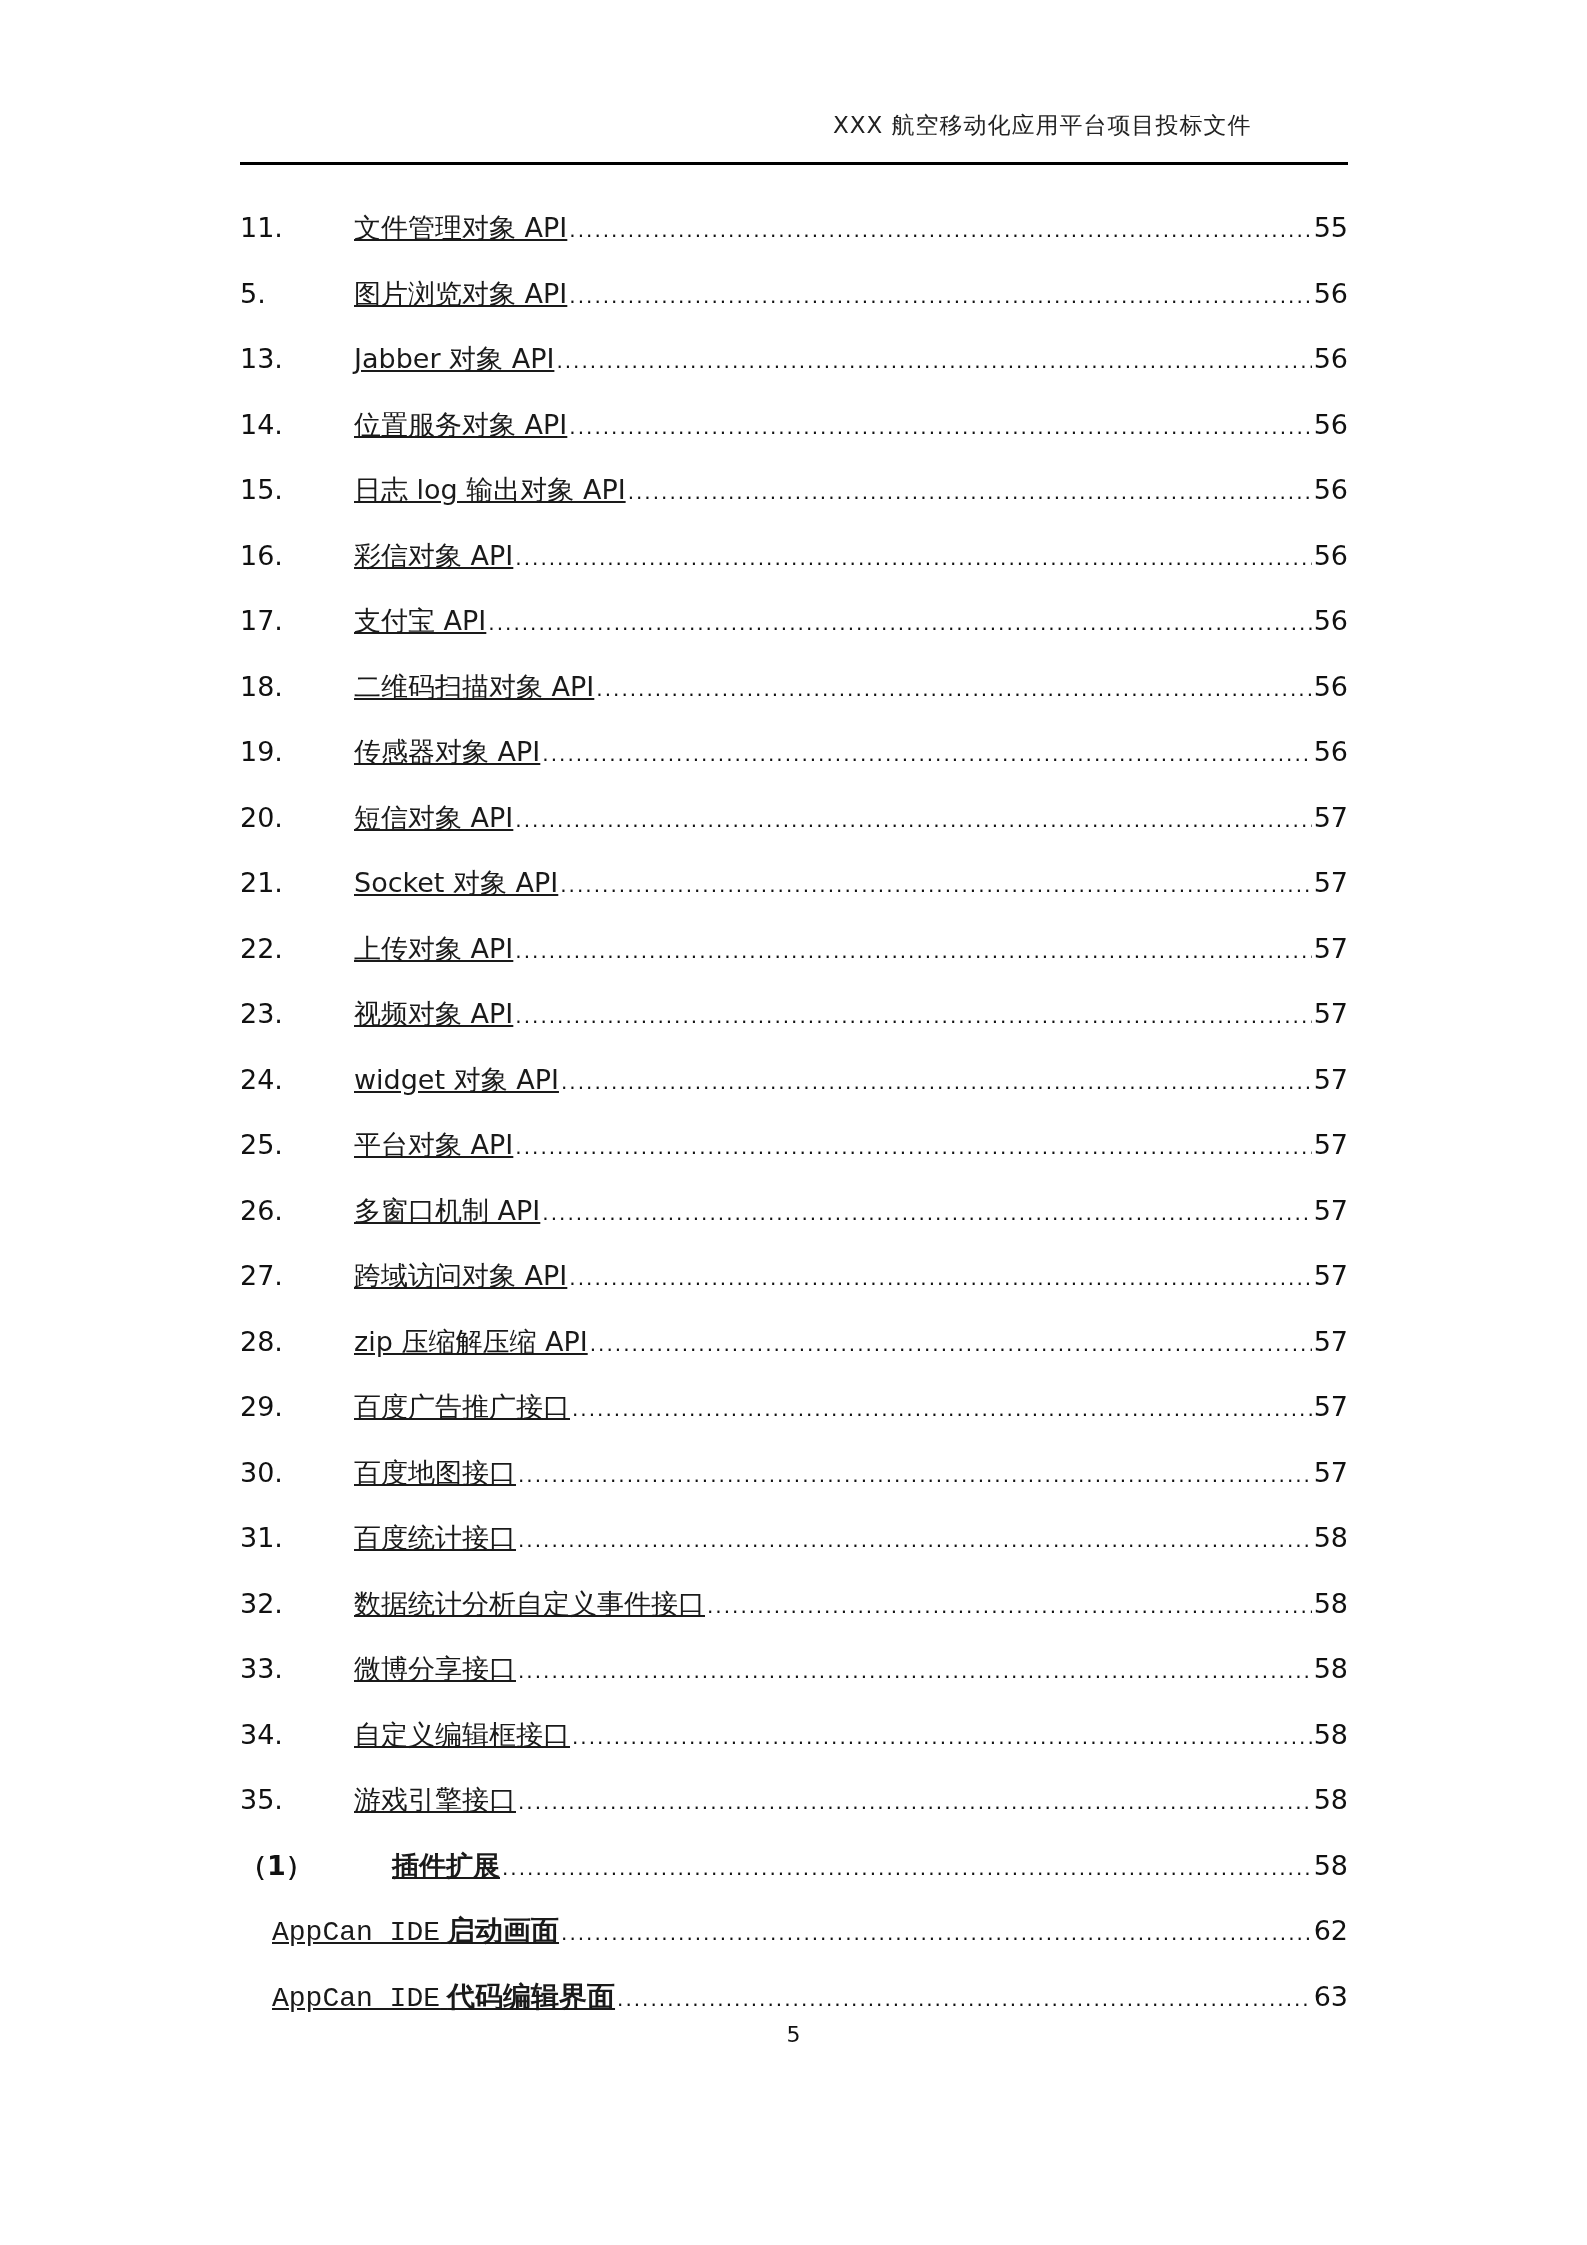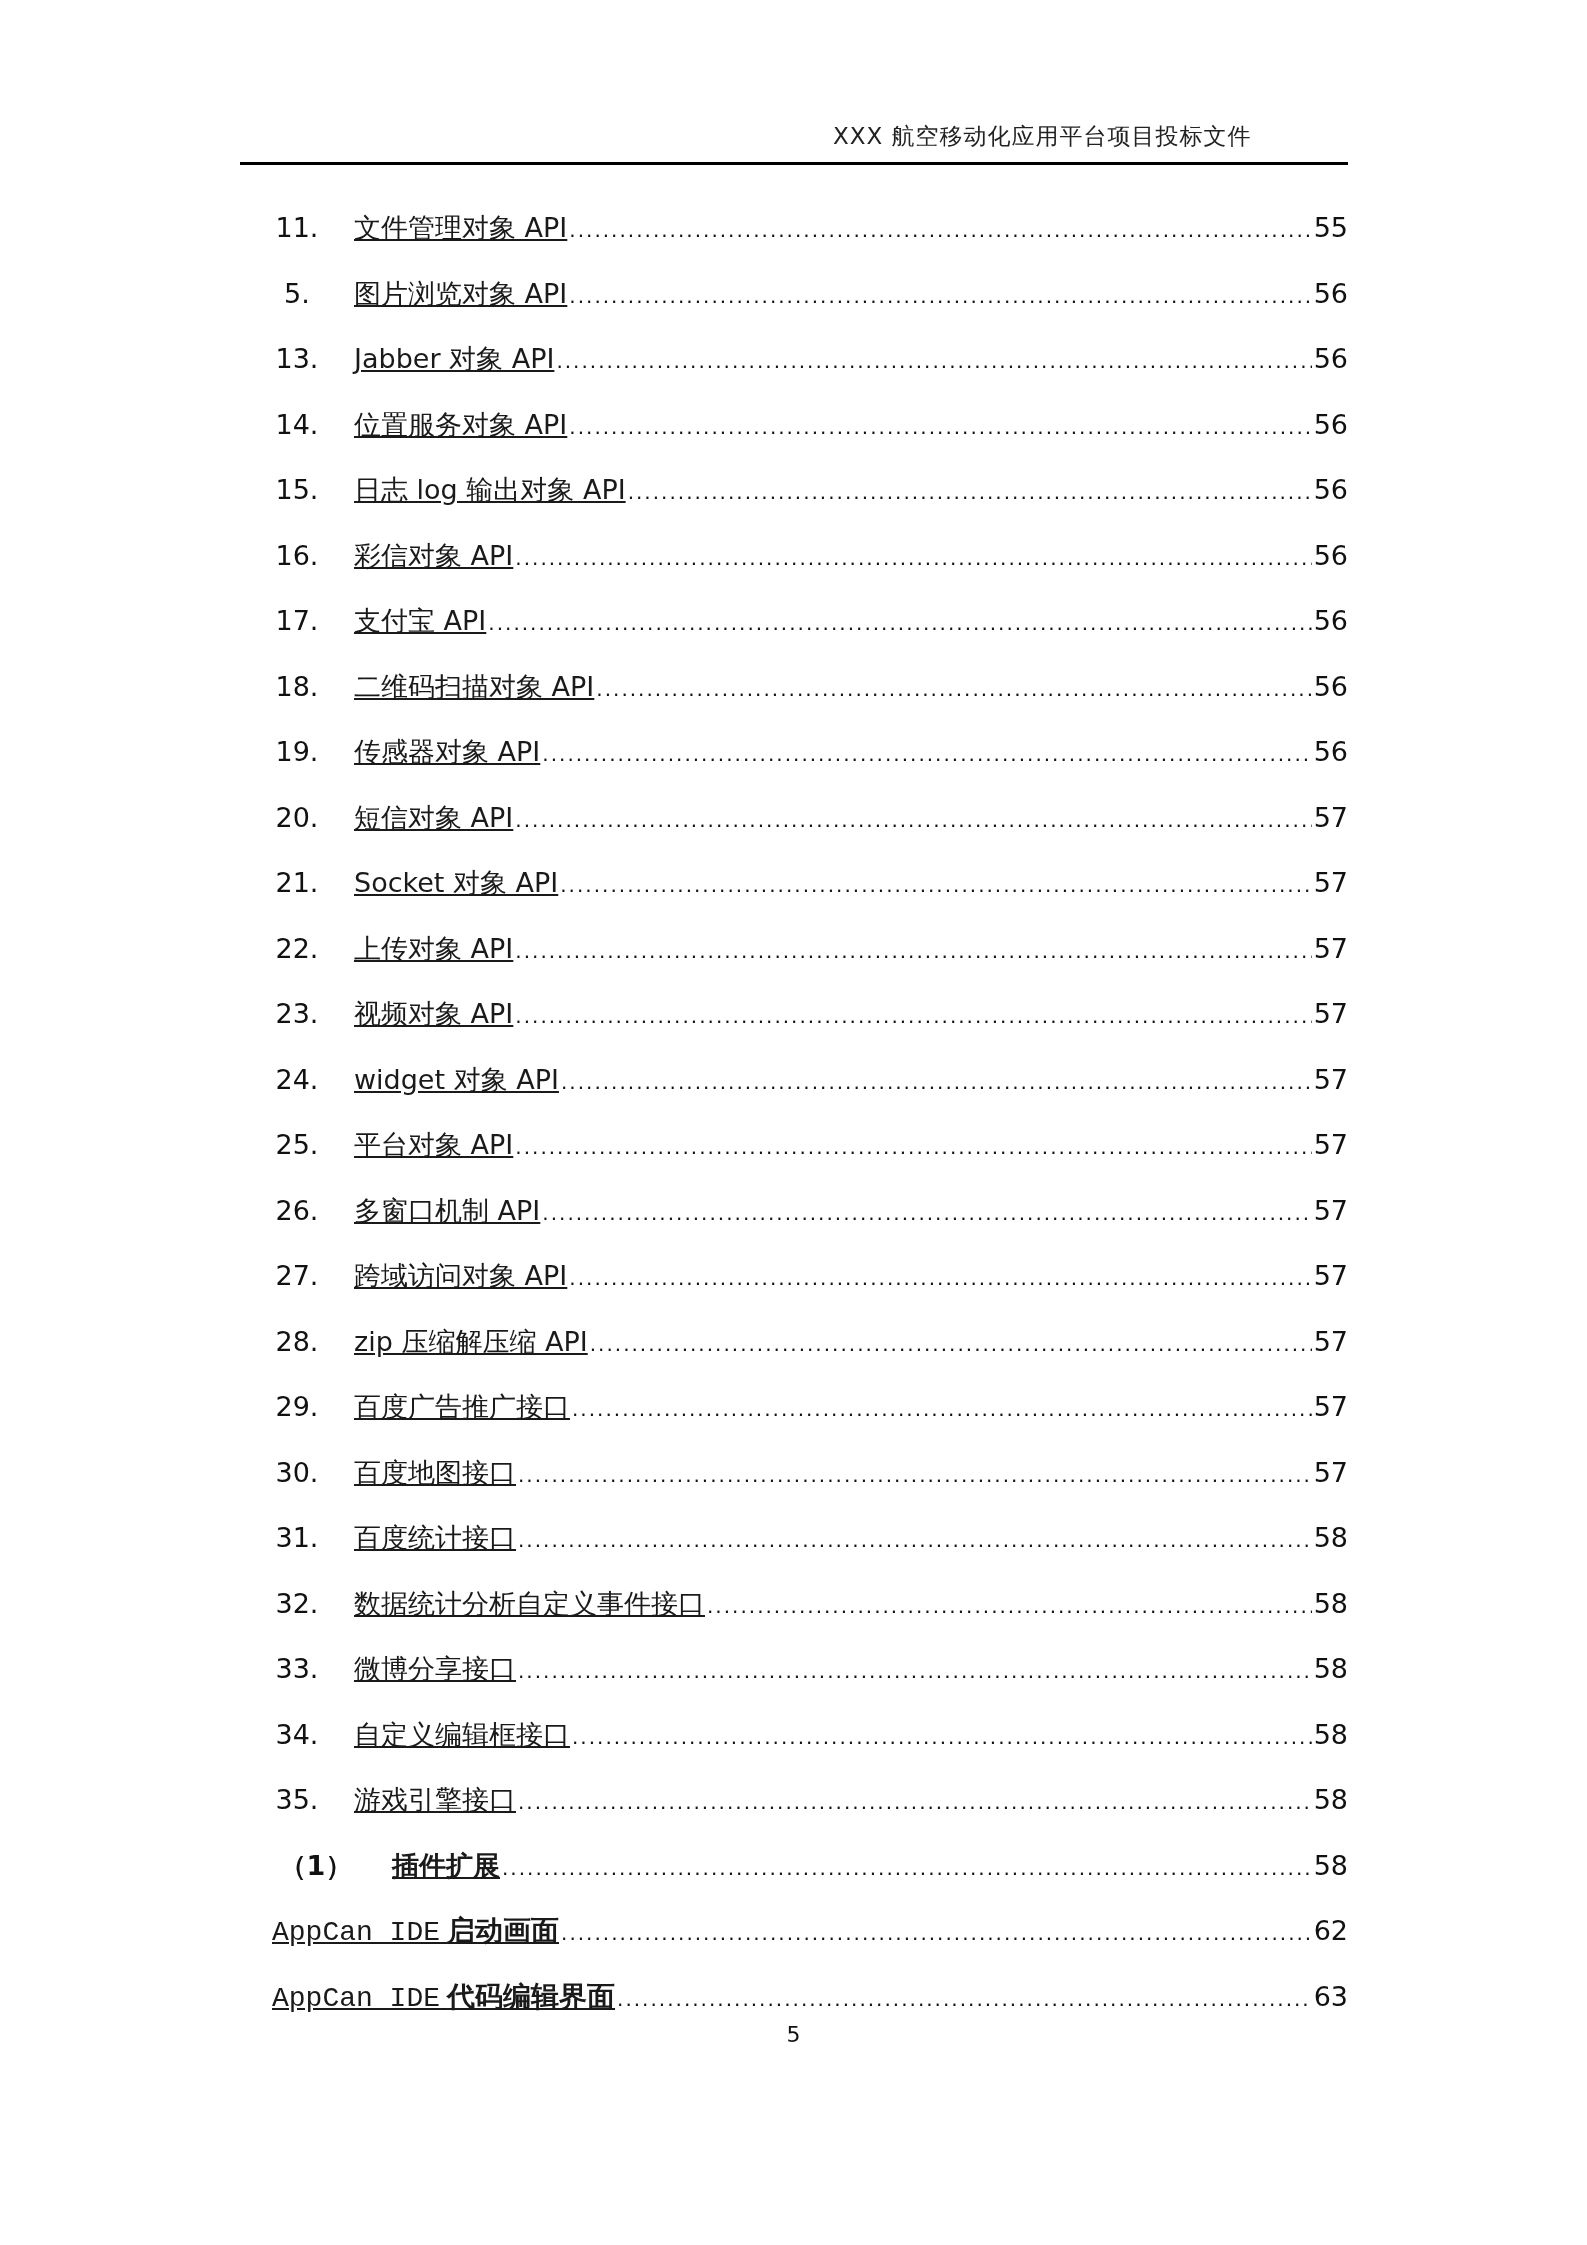--- a/index.html
+++ b/index.html
@@ -1,23 +1,23 @@
 <!DOCTYPE html>
 <html><head>
 <meta charset="utf-8">
 <style>
   html, body { margin: 0; padding: 0; background: #ffffff; }
   body { width: 1587px; height: 2245px; position: relative; overflow: hidden;
          font-family: "DejaVu Sans", "Liberation Sans", sans-serif; color: #111; }
   .header-title { position: absolute; left: 833px; top: 110px; font-size: 23px;
-                  color: #222; white-space: nowrap; letter-spacing: 1px; margin-top: 11px; }
+                  color: #222; white-space: nowrap; letter-spacing: 1px; }
   .header-rule { position: absolute; left: 240px; top: 162px; width: 1108px; height: 3px; background: #000; }
   .toc { position: absolute; left: 240px; top: 195px; width: 1108px; }
   .row { display: flex; align-items: baseline; height: 65.5px; font-size: 27px; line-height: 65.5px; }
-  .num { width: 114px; flex: 0 0 114px; color: #111; text-align: center; }
+  .num { width: 114px; flex: 0 0 114px; color: #111; }
   .title { white-space: nowrap; color: #1a1a1a; text-decoration: underline; }
   .leader { flex: 1 1 auto; overflow: hidden; white-space: nowrap; margin: 0 2px;
             color: #111; letter-spacing: 2px; font-size: 20px; }
   .leader::after { content: "........................................................................................................................................................................................................................................................"; }
   .page { flex: 0 0 auto; text-align: left; color: #111; }
   .row.sub .num { width: 152px; flex: 0 0 152px; font-weight: bold; padding-left: 0; }
   .row.sub .title { font-weight: bold; }
   .row.fig .title { font-family: "Liberation Serif", "DejaVu Serif", serif; font-weight: bold; font-size: 28px; }
   .row.fig .title .mono { font-family: "Liberation Mono", "DejaVu Sans Mono", monospace; font-weight: normal; margin-left: 32px; }
   .page-number { position: absolute; top: 2022px; left: 0; width: 1587px; text-align: center; font-size: 22px; color: #111; }

